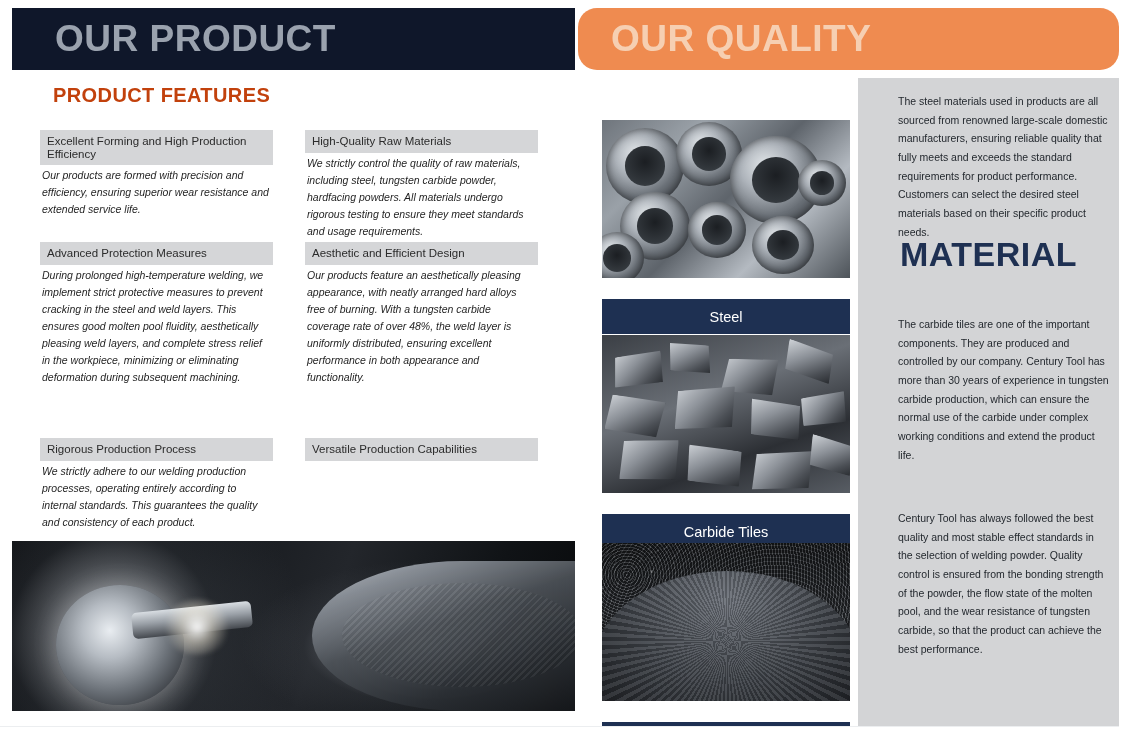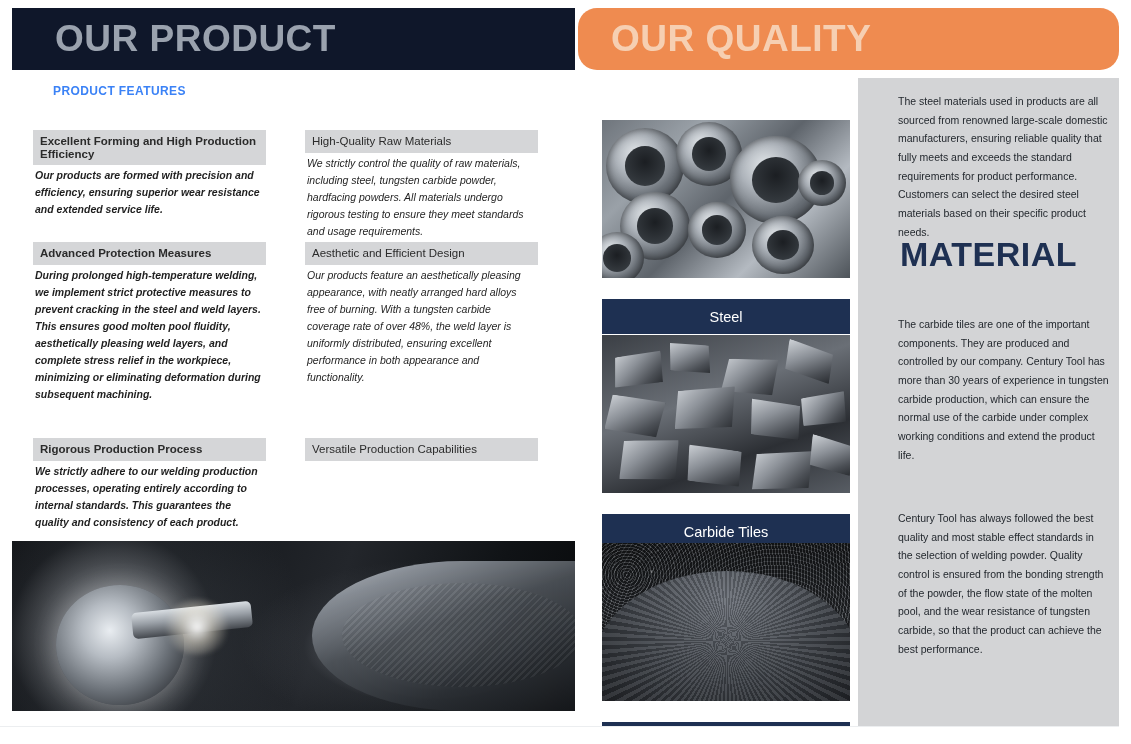--- a/index.html
+++ b/index.html
@@ -51,23 +51,23 @@
   .banner-right .banner-title {
     color: #f6cfb2;
     margin-left: 33px;
   }
 
   
   .features-title {
     position: absolute;
     left: 53px;
     top: 84px;
-    font-size: 12px;
+    font-size: 20px;
     font-weight: bold;
-    color: #3b82f6;
+    color: #c2410c;
     letter-spacing: 0.4px;
   }
 
   .feat {
     position: absolute;
     width: 233px;
   }
   .feat-head {
     background: #d5d6d8;
     color: #2b2b2b;
@@ -76,21 +76,21 @@
     line-height: 1.1;
   }
   .feat-body {
     font-size: 10.5px;
     font-style: italic;
     color: #1f1f1f;
     line-height: 1.62;
     padding: 2px 2px 0 2px;
   }
 
-  .feat-c1 { left: 33px; font-weight: bold; }
+  .feat-c1 { left: 40px; }
   .feat-c2 { left: 305px; }
   .feat-r1 { top: 130px; }
   .feat-r2 { top: 242px; }
   .feat-r3 { top: 425px; margin-top: 13px; }
 
   .bottom-photo {
     position: absolute;
     left: 12px;
     top: 541px;
     width: 563px;

